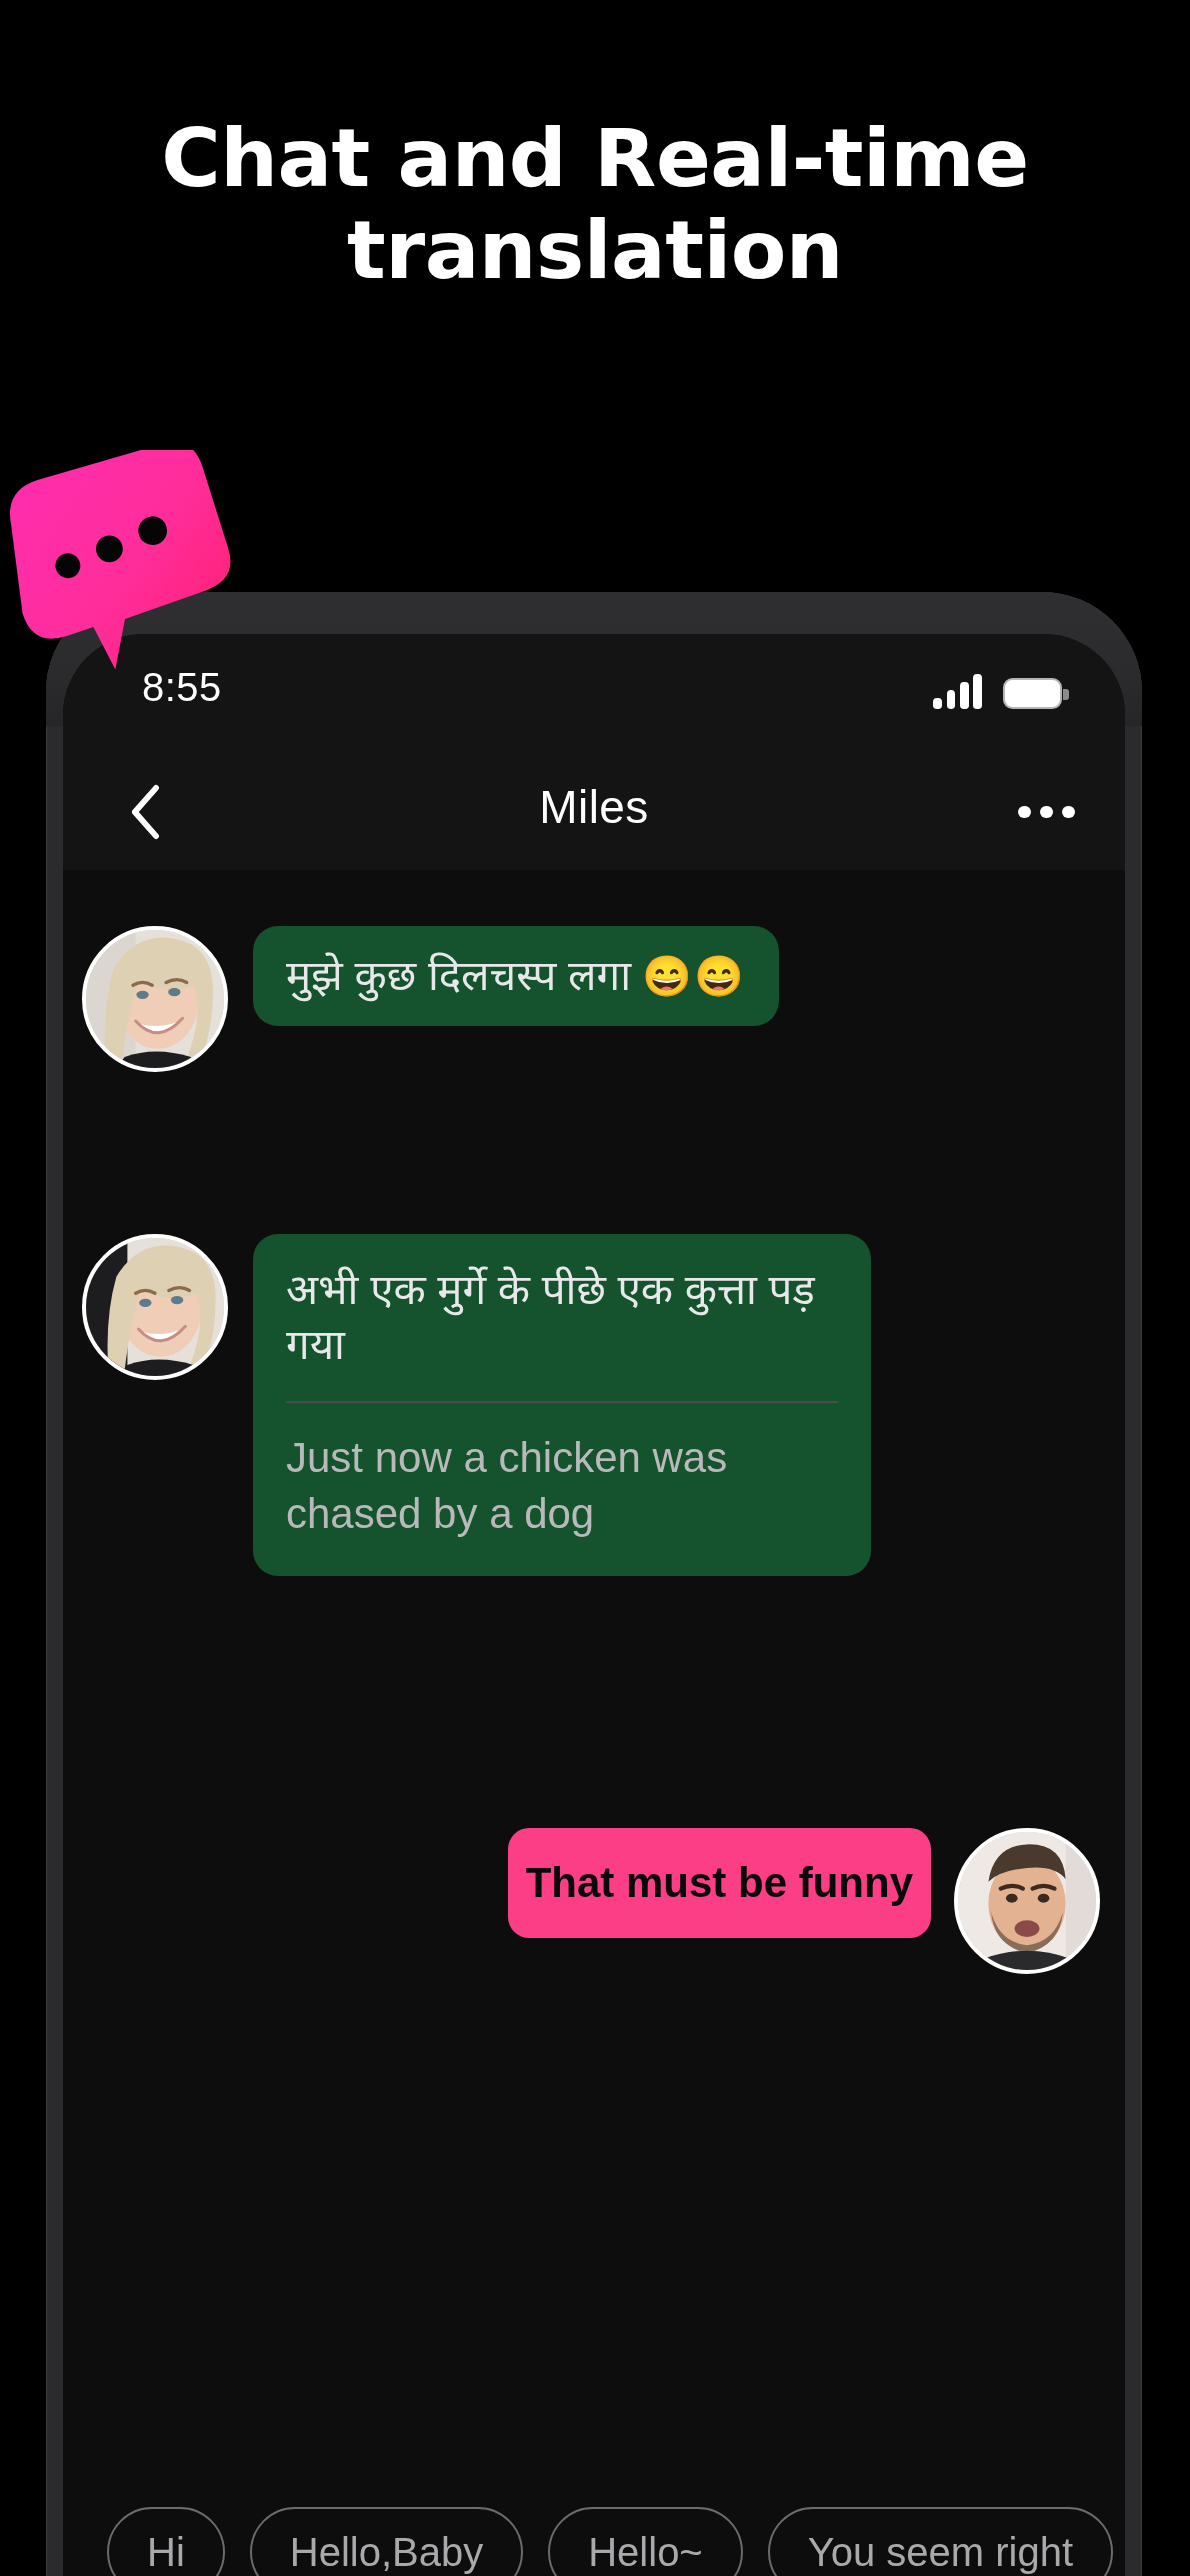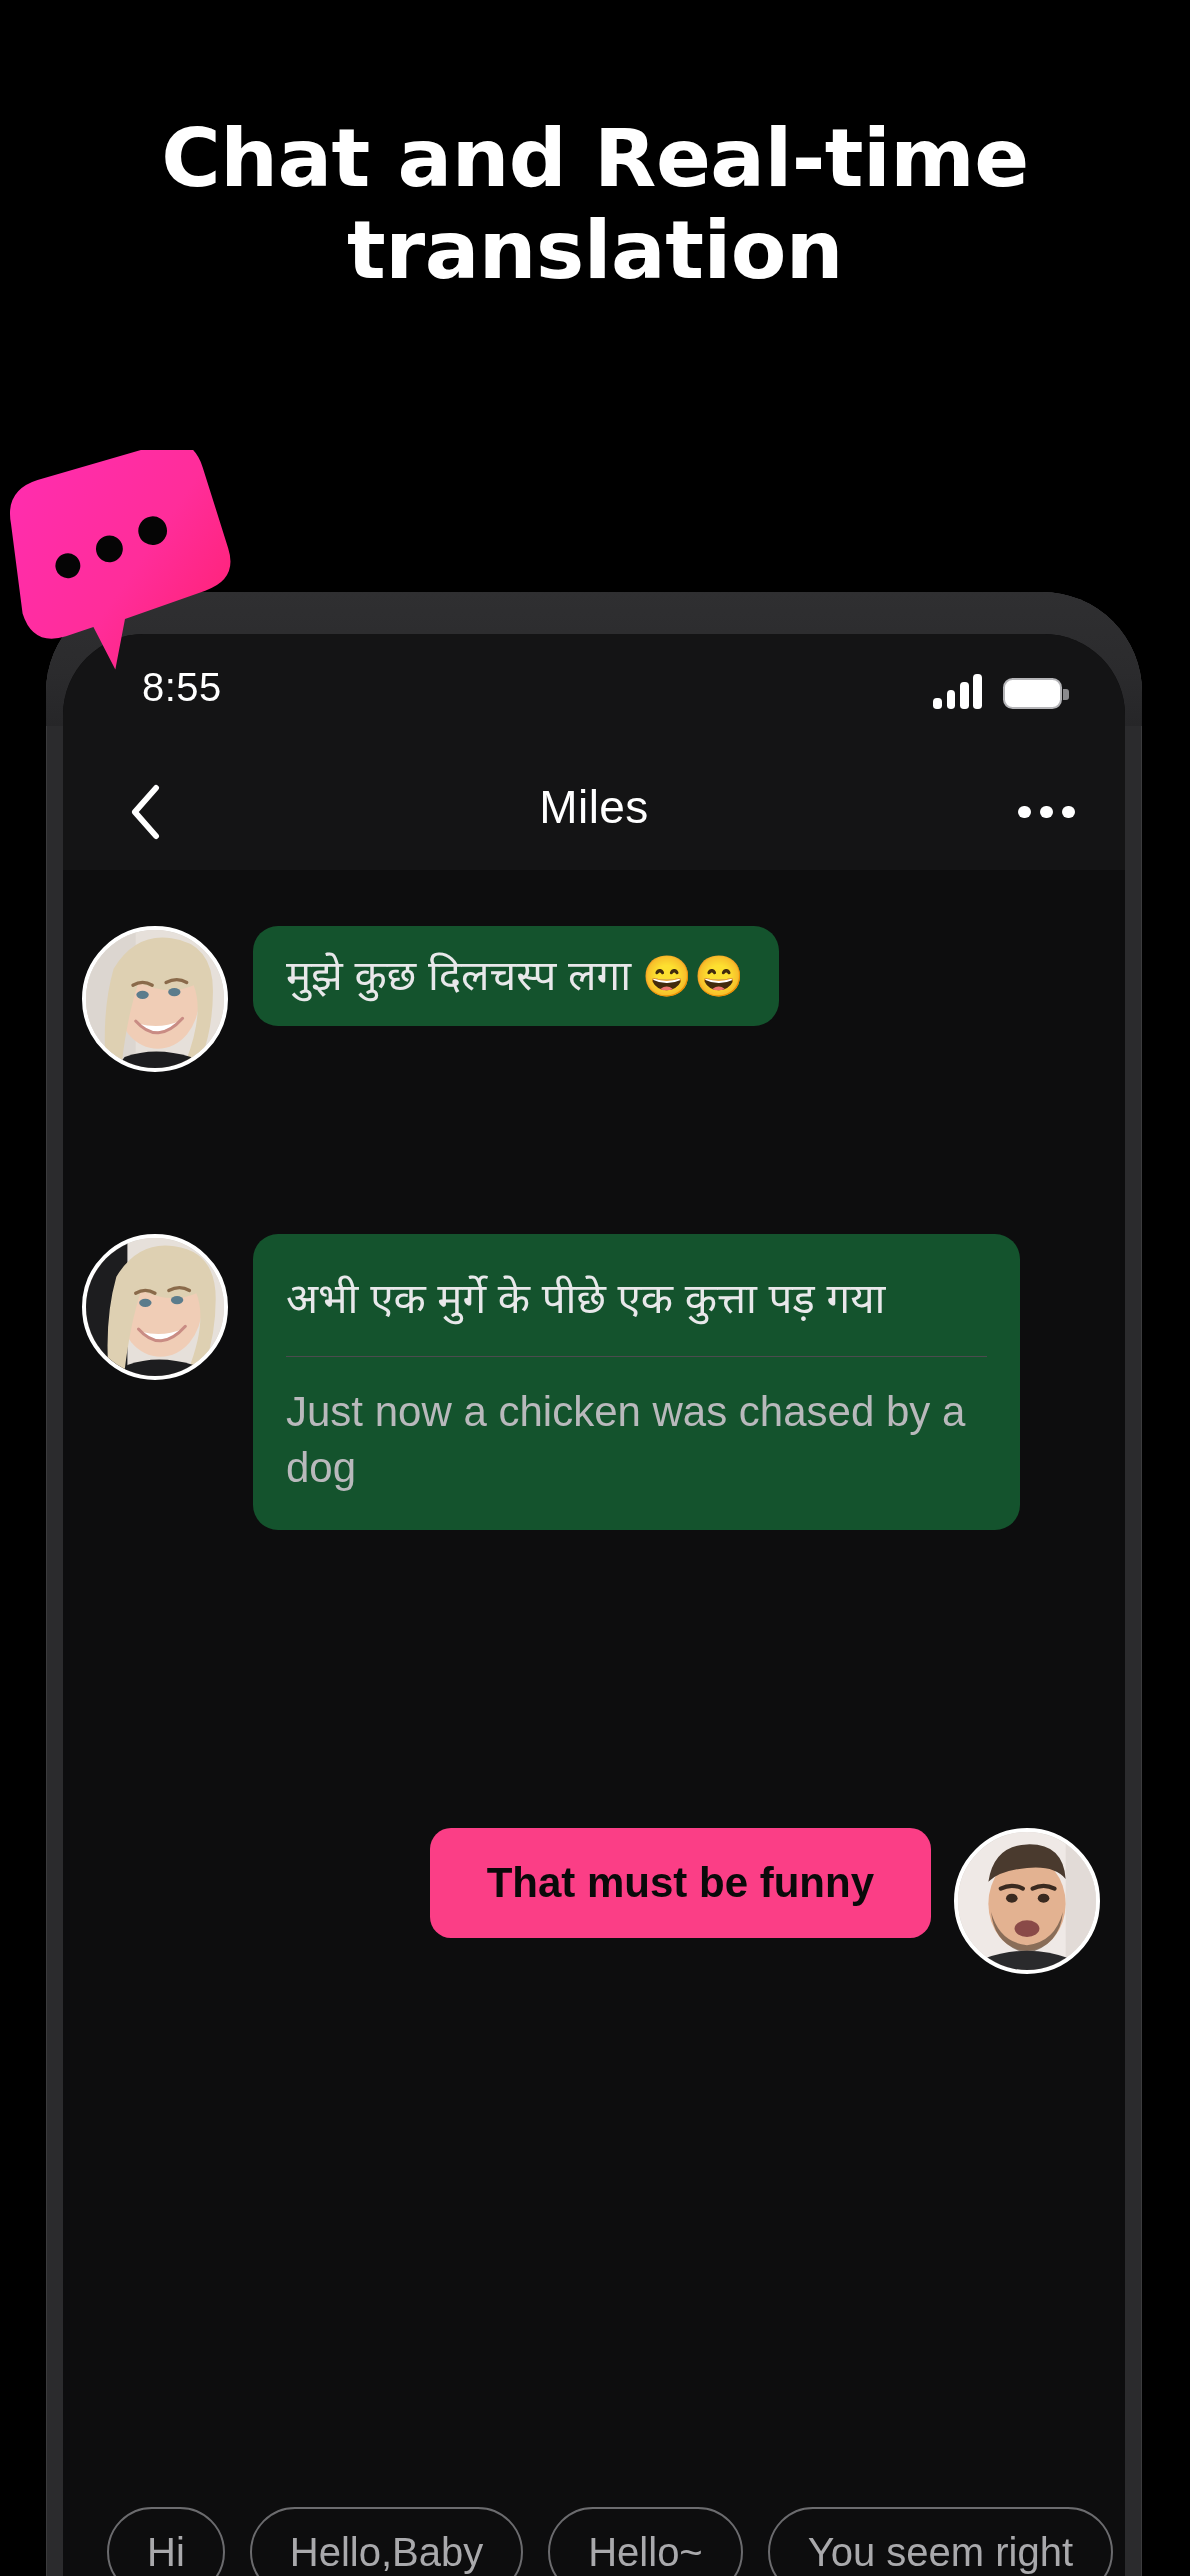--- a/index.html
+++ b/index.html
@@ -222,22 +222,22 @@
   }
   .bubble.b1 {
     margin-left: 25px;
     padding: 25px 33px;
     font-size: 42px;
     line-height: 1.2;
     white-space: nowrap;
   }
   .bubble.b2 {
     margin-left: 25px;
-    padding: 38px 33px 35px 33px;
-    width: 767px;
+    padding: 29px 33px 35px 33px;
+    width: 618px;
   }
   .b2-orig {
     font-size: 42px;
     line-height: 1.3;
     color: #e8e8ea;
   }
   .b2-divider {
     height: 1.9px;
     background: #4b4b4e;
     margin: 29px 0 27px 0;
@@ -245,21 +245,21 @@
   .b2-trans {
     font-size: 42px;
     line-height: 1.32;
     color: #b9b9bc;
   }
   .bubble.b3 {
     background: #fb3e86;
     color: #0a0a0a;
     font-weight: 700;
     font-size: 42px;
-    padding: 31px 57px;
+    padding: 31px 18px;
     border-radius: 21px;
     margin-right: 23px;
     white-space: nowrap;
   }
   .emoji { font-size: 40px; letter-spacing: 1.9px; }
 
   
   .quick-replies {
     position: absolute;
     left: 0;

